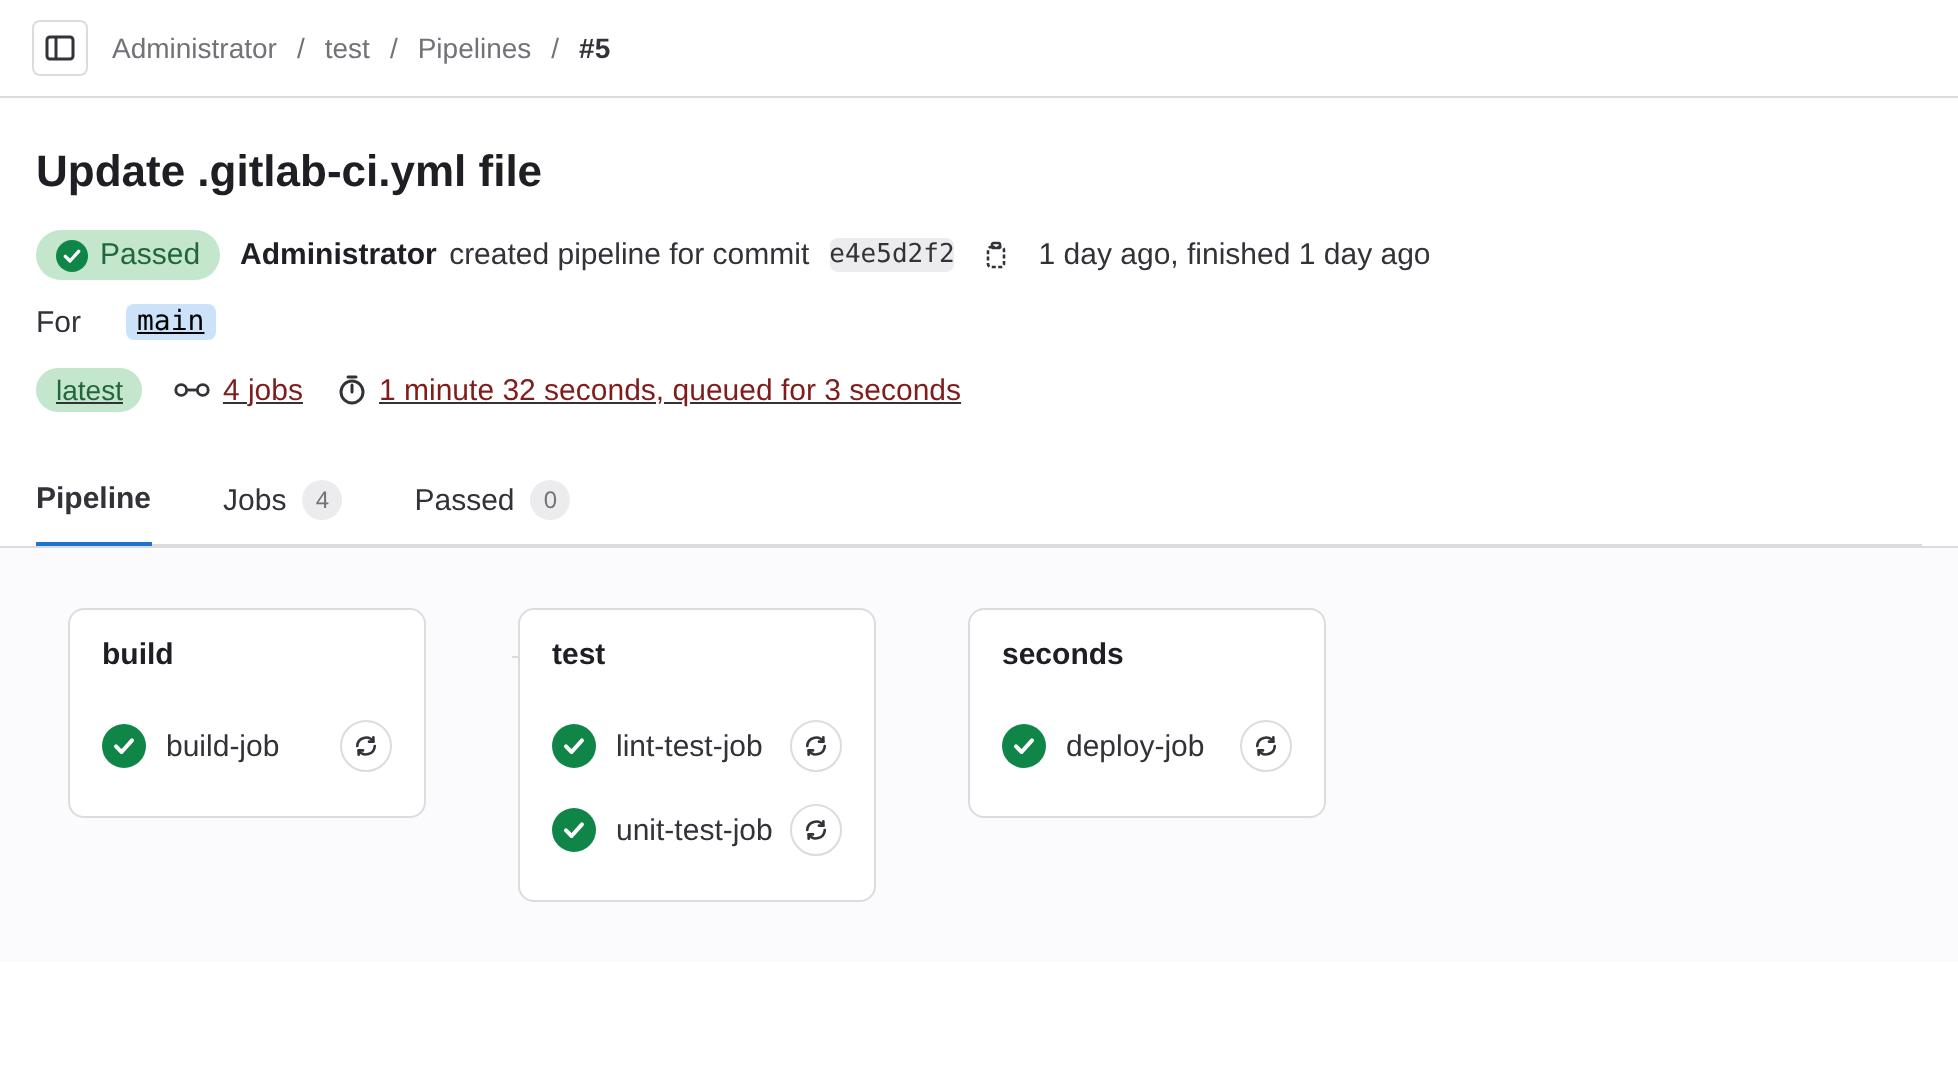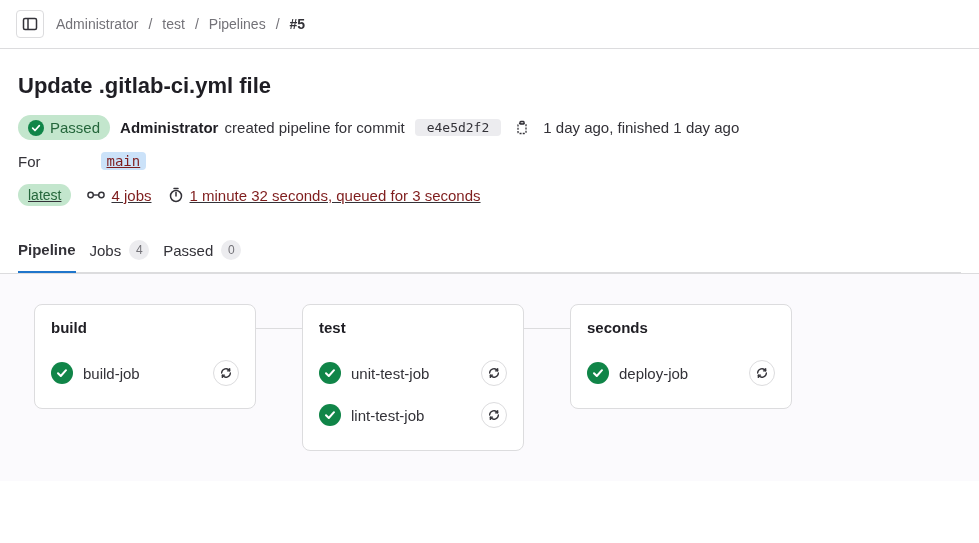--- a/index.html
+++ b/index.html
@@ -40,59 +40,59 @@
   background: #c3e6cd; color: #24663b;
   padding: 4px 10px; border-radius: 20px; font-weight: 500;
 }
 .circle-check {
   width: 16px; height: 16px; border-radius: 50%;
   background: #108548; display: inline-flex; align-items: center; justify-content: center;
 }
 .circle-check svg { width: 10px; height: 10px; }
 .author { font-weight: 600; color: #1f1e24; }
 .commit-sha {
-  background: #ececef; padding: 1px 12px; border-radius: 4px;
+  background: #ececef; padding: 1px 0; border-radius: 4px;
   font-family: ui-monospace, SFMono-Regular, Menlo, monospace; font-size: 13px;
 }
 .copy-btn {
   width: 22px; height: 22px; display: inline-flex; align-items: center; justify-content: center;
   border: none; background: transparent; cursor: pointer; color: #737278;
 }
 .sub-row { display: flex; align-items: center; gap: 22px; font-size: 15px; margin-bottom: 14px; }
 .branch {
-  background: #cbe2f9; color: #7f1d1d; padding: 1px 6px; border-radius: 4px;
-  font-family: ui-monospace, SFMono-Regular, Menlo, monospace; font-size: 14px; margin-left: 38px;
+  background: #cbe2f9; color: #000000; padding: 1px 6px; border-radius: 4px;
+  font-family: ui-monospace, SFMono-Regular, Menlo, monospace; font-size: 14px;
 }
 .badge-row { display: flex; align-items: center; gap: 16px; font-size: 15px; margin-bottom: 22px; text-decoration: underline; }
 .latest-badge {
   background: #c3e6cd; color: #24663b; padding: 3px 10px; border-radius: 14px; font-size: 14px;
 }
 .icon-text { display: inline-flex; align-items: center; gap: 6px; color: #7f1d1d; }
-.tabs { display: flex; gap: 14px; border-bottom: 1px solid #dcdcde; font-size: 15px; }
+.tabs { display: flex; gap: 36px; border-bottom: 1px solid #dcdcde; font-size: 15px; }
 .tab {
   display: flex; align-items: center; gap: 8px;
   padding: 12px 0; cursor: pointer; color: #333238;
 }
 .tab.active { font-weight: 700; border-bottom: 2px solid #1f75cb; margin-bottom: -1px; }
 .tab-badge {
   background: #ececef; color: #737278; min-width: 20px; height: 20px;
   padding: 0 6px; border-radius: 10px; font-size: 12px;
   display: inline-flex; align-items: center; justify-content: center;
 }
 .graph-wrap {
   background: #fbfafd;
   padding: 30px 34px;
   border-top: 1px solid #dcdcde;
   margin: 0 -18px;
   position: relative;
 }
 .stages { display: flex; gap: 46px; align-items: flex-start; position: relative; }
 .stage { position: relative; }
 .stage-card {
-  width: 222px; background: #fff; border: 1px solid #dcdcde;
+  width: 179px; background: #fff; border: 1px solid #dcdcde;
   border-radius: 8px; padding: 14px 16px;
   position: relative; z-index: 2;
 }
 .stage-name { font-weight: 700; font-size: 15px; margin-bottom: 16px; color: #1f1e24; }
 .job-row {
   display: flex; align-items: center; justify-content: space-between;
   padding: 8px 0; cursor: pointer; text-align: right;
 }
 .job-left { display: flex; align-items: center; gap: 10px; }
 .job-status {
@@ -228,38 +228,38 @@
         <div class="stage">
           <div class="stage-card">
             <div class="stage-name">test</div>
             <div class="job-row">
               <div class="job-left">
                 <div class="job-status">
                   <svg viewBox="0 0 12 12">
                     <path d="M2 6.2 L4.8 9 L10 3.2" fill="none" stroke="#fff" stroke-width="2" stroke-linecap="round" stroke-linejoin="round"></path>
                   </svg>
                 </div>
+                <div class="job-name">lint-test-job</div>
+              </div>
+              <button class="retry-btn">
+                <svg viewBox="0 0 16 16">
+                  <path d="M3 8 a5 5 0 0 1 9.2 -2.5 M13 8 a5 5 0 0 1 -9.2 2.5" fill="none" stroke="#333238" stroke-width="1.5" stroke-linecap="round"></path>
+                  <path d="M12.2 3 L12.2 5.5 L9.7 5.5" fill="none" stroke="#333238" stroke-width="1.5" stroke-linecap="round" stroke-linejoin="round"></path>
+                  <path d="M3.8 13 L3.8 10.5 L6.3 10.5" fill="none" stroke="#333238" stroke-width="1.5" stroke-linecap="round" stroke-linejoin="round"></path>
+                </svg>
+              </button>
+            </div>
+            <div class="job-row">
+              <div class="job-left">
+                <div class="job-status">
+                  <svg viewBox="0 0 12 12">
+                    <path d="M2 6.2 L4.8 9 L10 3.2" fill="none" stroke="#fff" stroke-width="2" stroke-linecap="round" stroke-linejoin="round"></path>
+                  </svg>
+                </div>
                 <div class="job-name">unit-test-job</div>
-              </div>
-              <button class="retry-btn">
-                <svg viewBox="0 0 16 16">
-                  <path d="M3 8 a5 5 0 0 1 9.2 -2.5 M13 8 a5 5 0 0 1 -9.2 2.5" fill="none" stroke="#333238" stroke-width="1.5" stroke-linecap="round"></path>
-                  <path d="M12.2 3 L12.2 5.5 L9.7 5.5" fill="none" stroke="#333238" stroke-width="1.5" stroke-linecap="round" stroke-linejoin="round"></path>
-                  <path d="M3.8 13 L3.8 10.5 L6.3 10.5" fill="none" stroke="#333238" stroke-width="1.5" stroke-linecap="round" stroke-linejoin="round"></path>
-                </svg>
-              </button>
-            </div>
-            <div class="job-row">
-              <div class="job-left">
-                <div class="job-status">
-                  <svg viewBox="0 0 12 12">
-                    <path d="M2 6.2 L4.8 9 L10 3.2" fill="none" stroke="#fff" stroke-width="2" stroke-linecap="round" stroke-linejoin="round"></path>
-                  </svg>
-                </div>
-                <div class="job-name">lint-test-job</div>
               </div>
               <button class="retry-btn">
                 <svg viewBox="0 0 16 16">
                   <path d="M3 8 a5 5 0 0 1 9.2 -2.5 M13 8 a5 5 0 0 1 -9.2 2.5" fill="none" stroke="#333238" stroke-width="1.5" stroke-linecap="round"></path>
                   <path d="M12.2 3 L12.2 5.5 L9.7 5.5" fill="none" stroke="#333238" stroke-width="1.5" stroke-linecap="round" stroke-linejoin="round"></path>
                   <path d="M3.8 13 L3.8 10.5 L6.3 10.5" fill="none" stroke="#333238" stroke-width="1.5" stroke-linecap="round" stroke-linejoin="round"></path>
                 </svg>
               </button>
             </div>
           </div>

